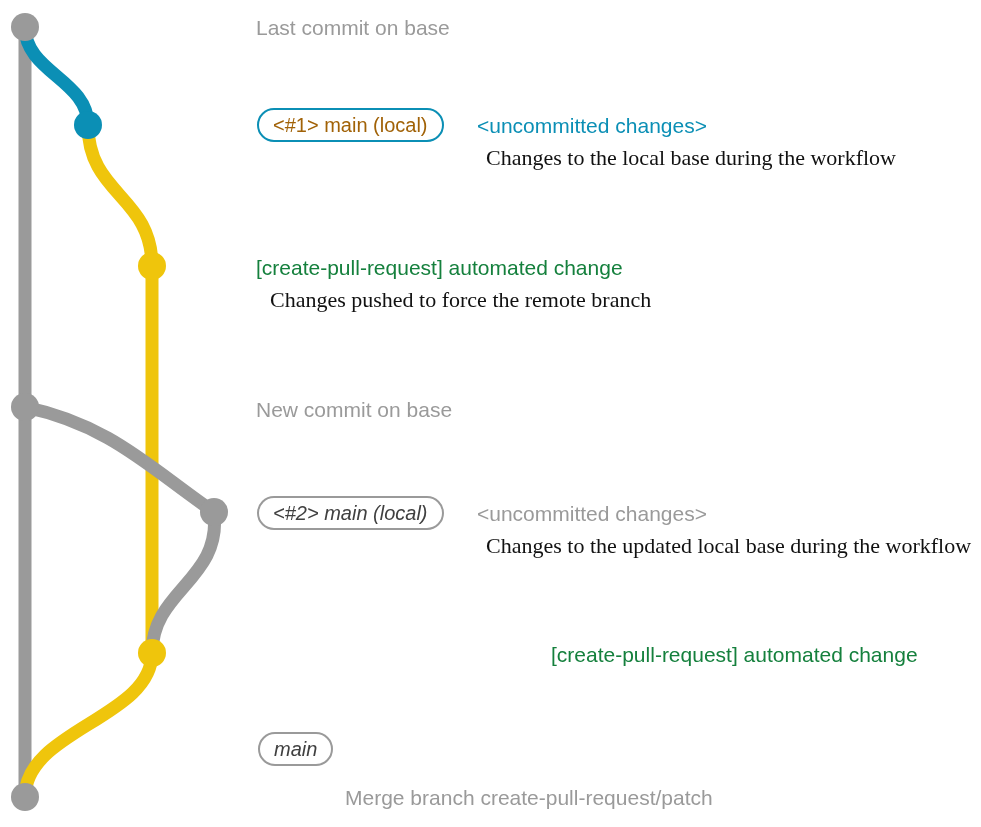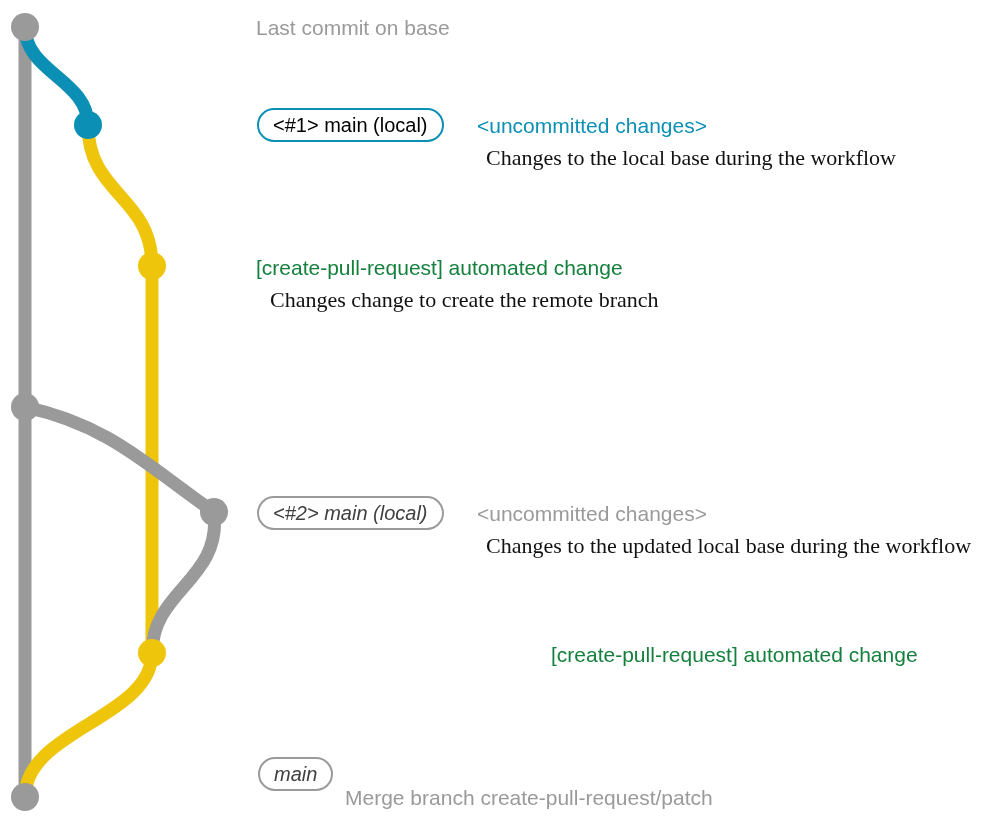--- a/index.html
+++ b/index.html
@@ -54,21 +54,21 @@
     padding: 0 14px;
     border-radius: 17px;
     border: 2px solid #9a9a9a;
     background: transparent;
     font-family: "Liberation Sans", sans-serif;
     font-size: 20px;
     line-height: 20px;
     white-space: nowrap;
     color: #9a9a9a;
   }
-  .pill.teal  { border-color: #0b8fb5; color: #000000; }
+  .pill.teal  { border-color: #0b8fb5; color: #a16207; }
   .pill.amber { border-color: #efc50c; color: #efc50c; }
   .pill.gray  { border-color: #9a9a9a; color: #404040; font-style: italic; }
 </style>
 </head>
 <body>
 
 <div id="canvas">
 
   <svg id="graph-svg" viewBox="0 0 981 827" xmlns="http://www.w3.org/2000/svg">
 
@@ -96,25 +96,26 @@
     <circle cx="25" cy="797" r="14" fill="#9a9a9a"></circle>
   </svg>
 
   <div class="headline gray" style="left:256px; top:17px;">Last commit on base</div>
 
   <div class="pill teal" style="left:257px; top:108px;">&lt;#1&gt; main (local)</div>
   <div class="headline teal" style="left:477px; top:115px;">&lt;uncommitted changes&gt;</div>
   <div class="subtext" style="left:486px; top:149px;">Changes to the local base during the workflow</div>
 
   <div class="headline amber" style="left:256px; top:257px;">[create-pull-request] automated change</div>
-  <div class="subtext" style="left:270px; top:291px;">Changes change to create the remote branch</div>
+  <div class="subtext" style="left:270px; top:291px;">Changes pushed to force the remote branch</div>
 
+  <div class="headline gray" style="left:256px; top:399px;">New commit on base</div>
 
   <div class="pill gray" style="left:257px; top:496px;">&lt;#2&gt; main (local)</div>
   <div class="headline gray" style="left:477px; top:503px;">&lt;uncommitted changes&gt;</div>
   <div class="subtext" style="left:486px; top:537px;">Changes to the updated local base during the workflow</div>
 
   <div class="headline amber" style="left:551px; top:644px;">[create-pull-request] automated change</div>
 
-  <div class="pill gray" style="left:258px; top:732px;margin-top:25px;">main</div>
+  <div class="pill gray" style="left:258px; top:732px;">main</div>
   <div class="headline gray" style="left:345px; top:787px;">Merge branch create-pull-request/patch</div>
 
 </div>
 
 </body></html>

